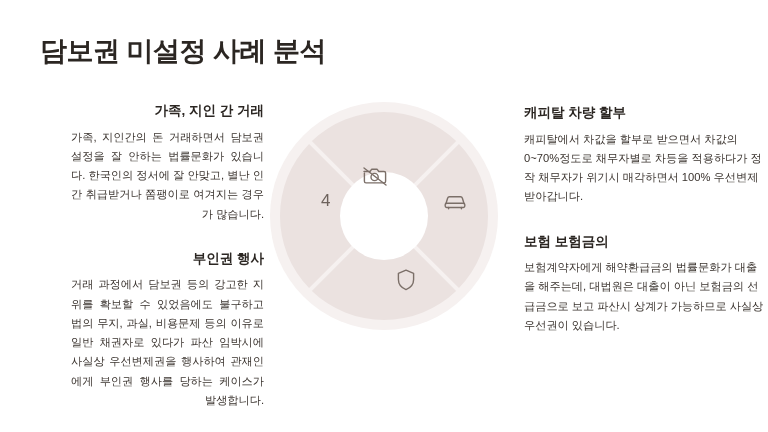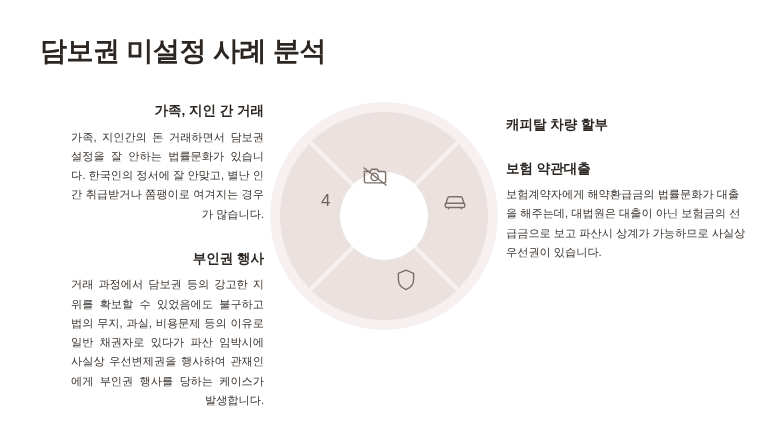--- a/index.html
+++ b/index.html
@@ -33,25 +33,24 @@
   
   .col-left {
     position: absolute;
     left: 32px;
     top: 102px;
     width: 232px;
     text-align: right;
   }
   .col-right {
     position: absolute;
-    left: 506px;
+    left: 524px;
     top: 104px;
     width: 244px;
     text-align: left;
-    margin-top: 12px;
   }
   .block { margin-bottom: 26px; }
   .block-head {
     font-size: 13.5px;
     font-weight: bold;
     color: #2b2622;
     margin-bottom: 8px;
     line-height: 1.3;
   }
   .block-body {
@@ -116,23 +115,24 @@
     </div>
     <div class="block">
       <div class="block-head">부인권 행사</div>
       <div class="block-body">거래 과정에서 담보권 등의 강고한 지위를 확보할 수 있었음에도 불구하고 법의 무지, 과실, 비용문제 등의 이유로 일반 채권자로 있다가 파산 임박시에 사실상 우선변제권을 행사하여 관재인에게 부인권 행사를 당하는 케이스가 발생합니다.</div>
     </div>
   </div>
 
   <div class="col-right">
     <div class="block">
       <div class="block-head">캐피탈 차량 할부</div>
+      <div class="block-body">캐피탈에서 차값을 할부로 받으면서 차값의 0~70%정도로 채무자별로 차등을 적용하다가 정작 채무자가 위기시 매각하면서 100% 우선변제 받아갑니다.</div>
     </div>
     <div class="block">
-      <div class="block-head">보험 약관대출</div>
+      <div class="block-head">보험 보험금의</div>
       <div class="block-body">보험계약자에게 해약환급금의 법률문화가 대출을 해주는데, 대법원은 대출이 아닌 보험금의 선급금으로 보고 파산시 상계가 가능하므로 사실상 우선권이 있습니다.</div>
     </div>
   </div>
 
   <div class="donut-wrap">
     <div class="donut-halo"></div>
 
     <svg class="donut-svg" width="216" height="216" viewBox="0 0 216 216">
 
       <g fill="#ebe2e0">

